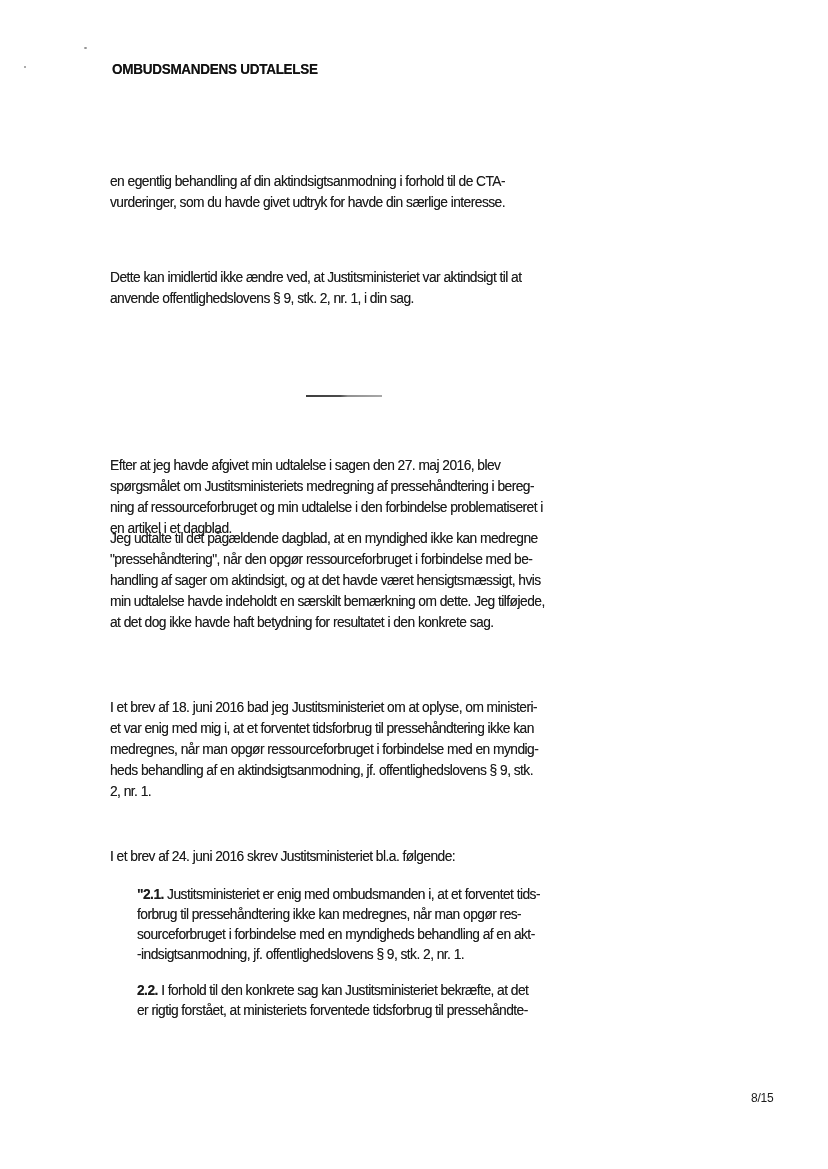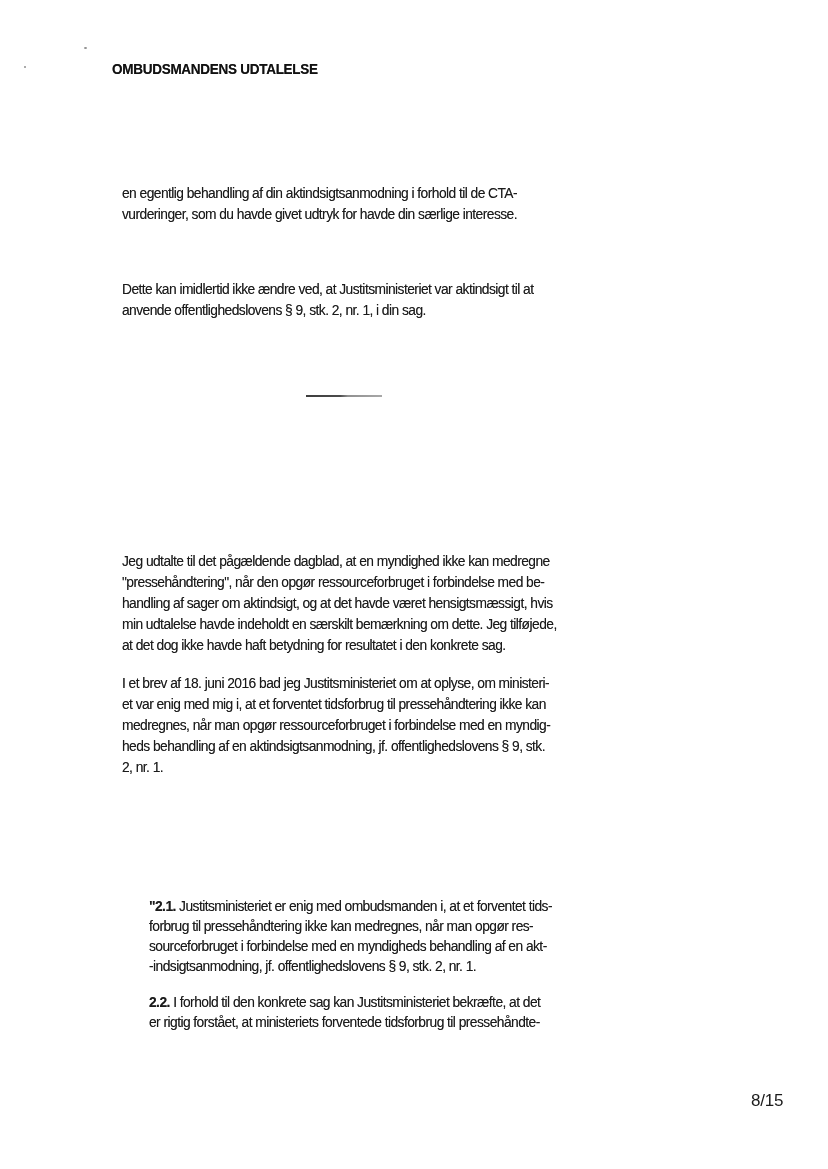--- a/index.html
+++ b/index.html
@@ -26,21 +26,21 @@
     letter-spacing: -0.3px;
     transform: scaleX(0.9);
     transform-origin: left top;
     color: #111;
     text-shadow: 0 0 0.5px rgba(0,0,0,0.6);
     white-space: nowrap;
   }
   .para {
     position: absolute;
     left: 110px;
-    margin: 12px;
+    margin: 0;
     width: 560px;
     font-size: 13.8px;
     line-height: 21px;
     letter-spacing: -0.55px;
     white-space: pre-line;
     text-shadow: 0 0 0.4px rgba(0,0,0,0.45);
   }
   .quote {
     left: 137px;
     line-height: 20px;
@@ -57,21 +57,21 @@
     left: 306px;
     top: 395px;
     width: 76px;
     height: 2px;
     background: linear-gradient(to right, #3d3d3d 0%, #4c4c4c 45%, #909090 55%, #a8a8a8 100%);
   }
   .page-number {
     position: absolute;
     left: 751px;
     top: 1091px;
-    font-size: 17px;
+    font-size: 12px;
     letter-spacing: -0.2px;
     color: #1b1b1b;
   }
   .speck {
     position: absolute;
     background: #8f8f8f;
     border-radius: 50%;
   }
   .speck1 { left: 84px; top: 47px; width: 3px; height: 2px; }
   .speck2 { left: 24px; top: 66px; width: 2px; height: 2px; }
@@ -89,34 +89,39 @@
   <p class="para" style="top:171px">en egentlig behandling af din aktindsigtsanmodning i forhold til de CTA-
 vurderinger, som du havde givet udtryk for havde din særlige interesse.</p>
 
 
   <p class="para" style="top:267px">Dette kan imidlertid ikke ændre ved, at Justitsministeriet var aktindsigt til at
 anvende offentlighedslovens § 9, stk. 2, nr. 1, i din sag.</p>
 
 
   <div class="divider"></div>
 
+  <p class="para" style="top:455px">Efter at jeg havde afgivet min udtalelse i sagen den 27. maj 2016, blev
+spørgsmålet om Justitsministeriets medregning af pressehåndtering i bereg-
+ning af ressourceforbruget og min udtalelse i den forbindelse problematiseret i
+en artikel i et dagblad.</p>
 
-  <p class="para" style="top:539px">Jeg udtalte til det pågældende dagblad, at en myndighed ikke kan medregne
+  <p class="para" style="top:528px">Jeg udtalte til det pågældende dagblad, at en myndighed ikke kan medregne
 "pressehåndtering", når den opgør ressourceforbruget i forbindelse med be-
 handling af sager om aktindsigt, og at det havde været hensigtsmæssigt, hvis
 min udtalelse havde indeholdt en særskilt bemærkning om dette. Jeg tilføjede,
 at det dog ikke havde haft betydning for resultatet i den konkrete sag.</p>
 
-  <p class="para" style="top:661px">I et brev af 18. juni 2016 bad jeg Justitsministeriet om at oplyse, om ministeri-
+  <p class="para" style="top:697px">I et brev af 18. juni 2016 bad jeg Justitsministeriet om at oplyse, om ministeri-
 et var enig med mig i, at et forventet tidsforbrug til pressehåndtering ikke kan
 medregnes, når man opgør ressourceforbruget i forbindelse med en myndig-
 heds behandling af en aktindsigtsanmodning, jf. offentlighedslovens § 9, stk.
 2, nr. 1.</p>
 
 
+  <p class="para" style="top:846px">I et brev af 24. juni 2016 skrev Justitsministeriet bl.a. følgende:</p>
 
   <p class="para quote" style="top:885px"><b>"2.1.</b> <span class="quote-text">Justitsministeriet er enig med ombudsmanden i, at et forventet tids-
 forbrug til pressehåndtering ikke kan medregnes, når man opgør res-
 sourceforbruget i forbindelse med en myndigheds behandling af en akt-
 -indsigtsanmodning, jf. offentlighedslovens § 9, stk. 2, nr. 1.</span></p>
 
   <p class="para quote" style="top:981px"><b>2.2.</b> <span class="quote-text">I forhold til den konkrete sag kan Justitsministeriet bekræfte, at det
 er rigtig forstået, at ministeriets forventede tidsforbrug til pressehåndte-</span></p>
 
   <div class="page-number">8/15</div>

